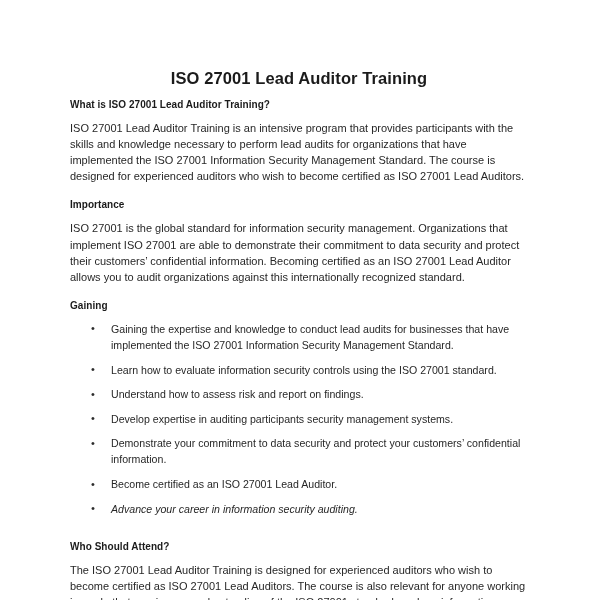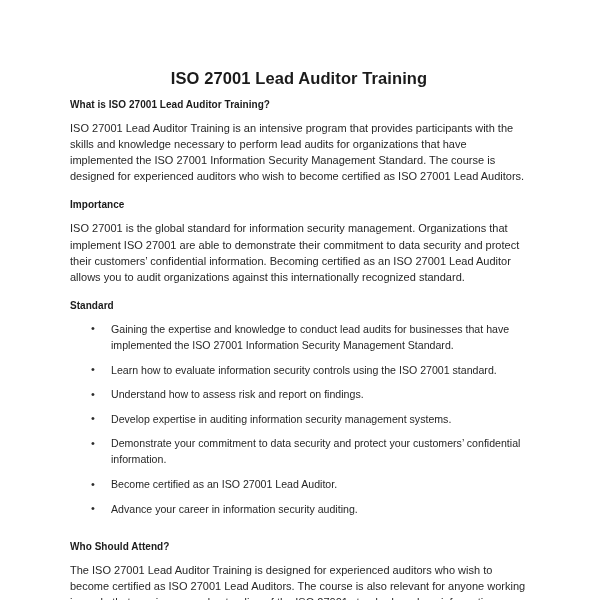--- a/index.html
+++ b/index.html
@@ -64,20 +64,21 @@
     position: relative;
     font-size: 10.6px;
     line-height: 16.1px;
     color: #272727;
     padding-left: 41px;
     margin-bottom: 8.5px;
   }
 
   .bullet-item:last-child {
     margin-bottom: 16px;
+    font-style: italic;
   }
 
   .bullet-item::before {
     content: "\2022";
     position: absolute;
     left: 21px;
     top: -0.5px;
     font-size: 11px;
     line-height: 16.1px;
     color: #2b2b2b;
@@ -92,27 +93,27 @@
   <h1 class="doc-title">ISO 27001 Lead Auditor Training</h1>
 
   <h2 class="section-heading">What is ISO 27001 Lead Auditor Training?</h2>
 
   <p class="body-text">ISO 27001 Lead Auditor Training is an intensive program that provides participants with the skills and knowledge necessary to perform lead audits for organizations that have implemented the ISO 27001 Information Security Management Standard. The course is designed for experienced auditors who wish to become certified as ISO 27001 Lead Auditors.</p>
 
   <h2 class="section-heading">Importance</h2>
 
   <p class="body-text">ISO 27001 is the global standard for information security management. Organizations that implement ISO 27001 are able to demonstrate their commitment to data security and protect their customers’ confidential information. Becoming certified as an ISO 27001 Lead Auditor allows you to audit organizations against this internationally recognized standard.</p>
 
-  <h2 class="section-heading">Standard</h2>
+  <h2 class="section-heading">Gaining</h2>
 
   <ul class="bullet-list">
     <li class="bullet-item">Gaining the expertise and knowledge to conduct lead audits for businesses that have implemented the ISO 27001 Information Security Management Standard.</li>
     <li class="bullet-item">Learn how to evaluate information security controls using the ISO 27001 standard.</li>
     <li class="bullet-item">Understand how to assess risk and report on findings.</li>
-    <li class="bullet-item">Develop expertise in auditing information security management systems.</li>
+    <li class="bullet-item">Develop expertise in auditing participants security management systems.</li>
     <li class="bullet-item">Demonstrate your commitment to data security and protect your customers’ confidential information.</li>
     <li class="bullet-item">Become certified as an ISO 27001 Lead Auditor.</li>
     <li class="bullet-item">Advance your career in information security auditing.</li>
   </ul>
 
   <div class="spacer-md"></div>
 
   <h2 class="section-heading">Who Should Attend?</h2>
 
   <p class="body-text">The ISO 27001 Lead Auditor Training is designed for experienced auditors who wish to become certified as ISO 27001 Lead Auditors. The course is also relevant for anyone working in a role that requires an understanding of the ISO 27001 standard, such as information</p>

